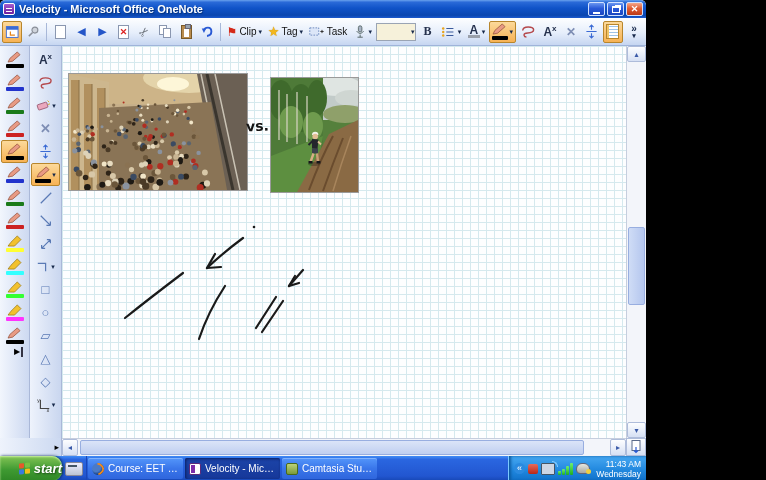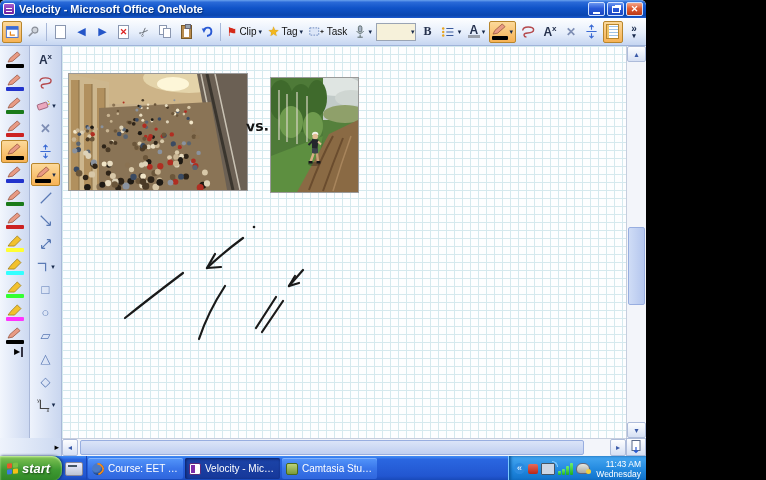--- a/index.html
+++ b/index.html
@@ -98,21 +98,21 @@
   .h-track{flex:1;position:relative;}
   .h-thumb{top:1px;bottom:1px;left:2px;right:26px;background:linear-gradient(#dbe4f8,#c0cff0);}
   .br-corner{width:20px;display:flex;align-items:center;justify-content:center;
     background:linear-gradient(#fdfeff,#d6e0f4);border:1px solid #aebcda;box-sizing:border-box;}
   
   .taskbar{height:25px;display:flex;align-items:stretch;
     background:linear-gradient(#418df6 0%,#2a66e0 14%,#2256d0 80%,#1646b4 100%);}
   .start{width:62px;display:flex;align-items:center;gap:4px;padding-left:7px;box-sizing:border-box;
     color:#fff;font-style:italic;font-weight:bold;font-size:13px;text-shadow:1px 1px 2px #1c4a16;
     background:linear-gradient(#83c455,#3f9a32 55%,#2f8726);border-radius:0 10px 10px 0;
-    box-shadow:inset 0 1px 2px #c8f0a0,1px 0 3px #0a2a5a;}
+    box-shadow:inset 0 1px 2px #c8f0a0,1px 0 3px #0a2a5a;justify-content:flex-end;}
   .winlogo{width:11px;height:11px;display:grid;grid-template:5px 5px/5px 5px;gap:1px;transform:skewY(-6deg);}
   .winlogo i{border-radius:1px;}
   .ql{width:24px;display:flex;align-items:center;justify-content:center;border-right:1px solid #1a46b8;}
   .inputpanel{width:16px;height:12px;background:linear-gradient(#eef,#bcc4d4);border:1px solid #889;
     border-radius:2px;position:relative;}
   .inputpanel:after{content:"";position:absolute;left:2px;top:2px;width:9px;height:2px;background:#456;}
   .taskwin{width:95px;margin:2px 1px;border-radius:2px;display:flex;align-items:center;gap:4px;padding:0 4px;
     font-size:10px;color:#fff;overflow:hidden;white-space:nowrap;box-sizing:border-box;
     background:linear-gradient(#5496fa,#3a76ea 50%,#2f66dd);box-shadow:inset 0 1px 0 rgba(160,200,255,.6);}
   .taskwin.active{background:linear-gradient(#1c44a8,#16389a);box-shadow:inset 1px 1px 3px #0a1f60;}

